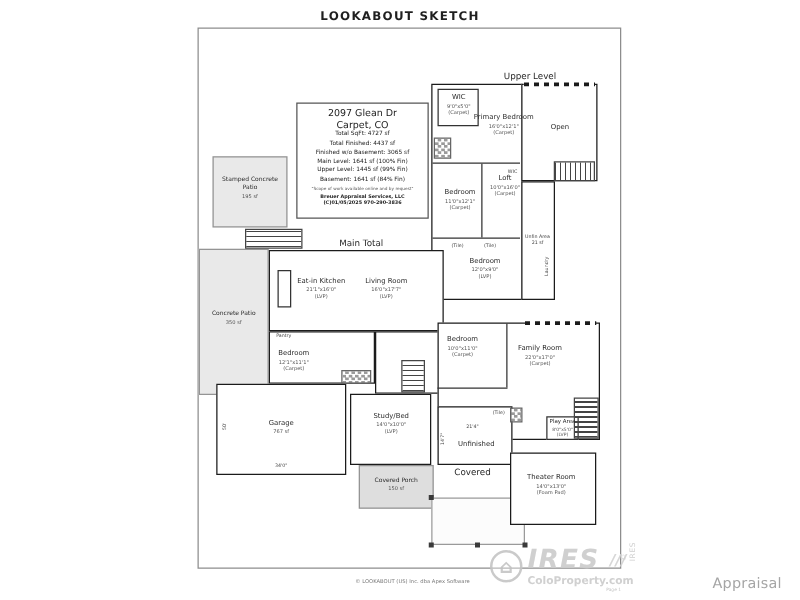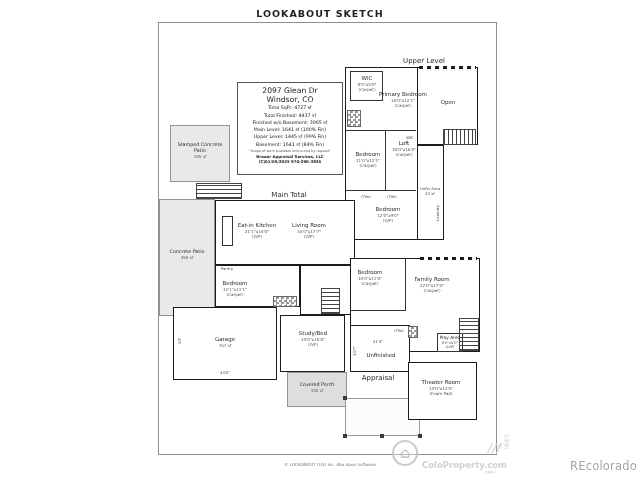--- a/index.html
+++ b/index.html
@@ -52,21 +52,21 @@
   .footer{position:absolute;left:160px;top:462px;width:340px;text-align:center;font-size:4.2px;color:#777;}
 </style>
 </head>
 <body>
 
 <div class="doc-title">LOOKABOUT SKETCH</div>
 <div class="sketch-border"></div>
 
 <div class="info-box">
   <div class="info-addr">2097 Glean Dr</div>
-  <div class="info-addr">Windsor, CO</div>
+  <div class="info-addr">Carpet, CO</div>
   <div class="info-stat">Total SqFt: 4727 sf</div>
   <div class="info-stat">Total Finished: 4437 sf</div>
   <div class="info-stat">Finished w/o Basement: 3065 sf</div>
   <div class="info-stat">Main Level: 1641 sf (100% Fin)</div>
   <div class="info-stat">Upper Level: 1445 sf (99% Fin)</div>
   <div class="info-stat">Basement: 1641 sf (84% Fin)</div>
   <div class="info-disc">"Scope of work available online and by request"</div>
   <div class="info-co">Breuer Appraisal Services, LLC</div>
   <div class="info-ph">(C)01/05/2025   970-290-3836</div>
 </div>
@@ -173,21 +173,21 @@
   <div class="rd">14'0"x10'0"</div>
   <div class="rd">(LVP)</div>
 </div>
 <div class="rlabel wrap" style="left:317px;top:388px;width:50px;">
   <div class="rn" style="font-size:4.8px;">Covered Porch</div>
   <div class="rd">150 sf</div>
 </div>
 <div class="dimtext" style="left:225px;top:372px;">34'0"</div>
 <div class="vlabel" style="left:179px;top:341px;">50'</div>
 
-<div class="lvl-title" style="left:378px;top:378px;">Appraisal</div>
+<div class="lvl-title" style="left:378px;top:378px;">Covered</div>
 <div class="wallbox" style="left:350px;top:258px;width:130px;height:94px;"></div>
 <div class="wallbox" style="left:350px;top:325px;width:60px;height:47px;"></div>
 <div class="wallbox" style="left:408px;top:362px;width:69px;height:58px;"></div>
 <div class="dashwall" style="left:420px;top:257px;width:57px;"></div>
 <div class="iwall" style="left:405px;top:259px;width:1px;height:51px;"></div>
 <div class="iwall" style="left:350px;top:310px;width:56px;height:1px;"></div>
 <div class="inbox" style="left:437px;top:333px;width:26px;height:19px;"></div>
 <div class="stairs-h" style="left:459px;top:318px;width:20px;height:33px;"></div>
 <div class="checker" style="left:408px;top:326px;width:10px;height:12px;"></div>
 
@@ -213,19 +213,20 @@
   <div class="rn">Theater Room</div>
   <div class="rd">14'0"x13'0"</div>
   <div class="rd">(Foam Pad)</div>
 </div>
 <div class="dimtext" style="left:378px;top:341px;">21'4"</div>
 <div class="vlabel" style="left:354px;top:351px;">14'7"</div>
 <div class="dimtext" style="left:399px;top:330px;">(Tile)</div>
 
 <div class="wm">
   <div class="wm-circle">⌂</div>
+  <div class="wm-ires">IRES</div>
   <div class="wm-slash">///</div>
   <div class="wm-site">ColoProperty.com</div>
   <div class="wm-page">Page 1</div>
   <div class="wm-vert">© IRES</div>
 </div>
-<div class="brand">REcolorado</div>
+<div class="brand">Appraisal</div>
 <div class="footer">© LOOKABOUT (US) Inc. dba Apex Software</div>
 
 </body></html>

